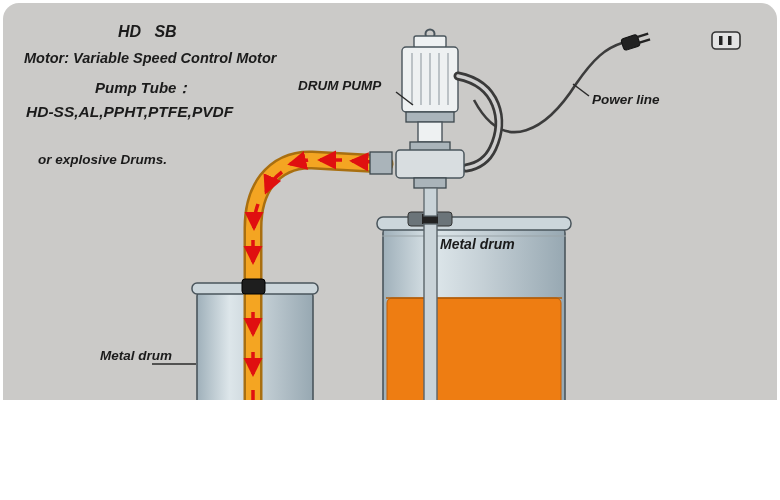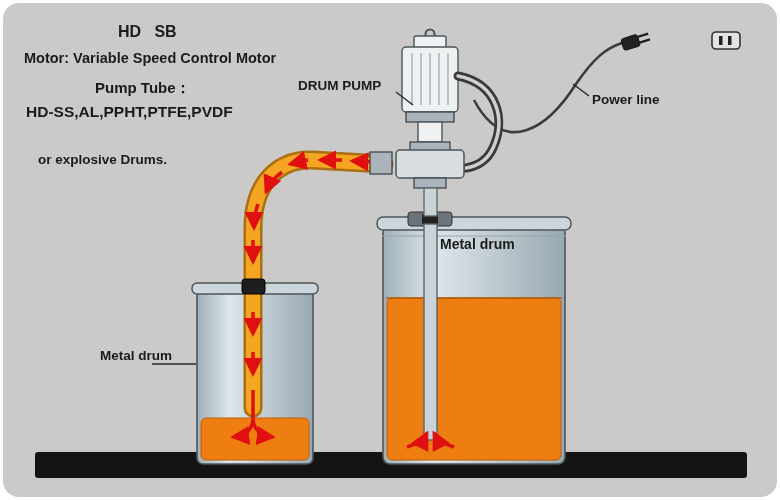--- a/index.html
+++ b/index.html
@@ -1,18 +1,19 @@
 <!DOCTYPE html>
 <html style="--background: #cbcac8; --floor: #141414; --drum_body: #c5d0d6; --liquid: #ee7d12; --hose: #f4a522; --hose_outline: #a96f10; --arrow: #e01010; --cable: #3c3c3c; --text: #1b1b1b;"><head>
 <meta charset="utf-8">
 <style>
   html, body { margin: 0; padding: 0; background: #ffffff; }
   .stage {
-    width: 780px; height: 500px; position: relative;
+    width: 780px; height: 400px; position: relative;
     font-family: "Liberation Sans", sans-serif;
+    font-style: italic;
   }
   svg { display: block; }
   text.t {
     font-family: "Liberation Sans", sans-serif;
     font-weight: bold;
     fill: var(--text, #1b1b1b);
   }
   .bg        { fill: var(--background, #cccbc9); }
   .floor     { fill: var(--floor, #121212); }
   .lid       { fill: #ccd6db; stroke: #4a555c; stroke-width: 1.5; }

